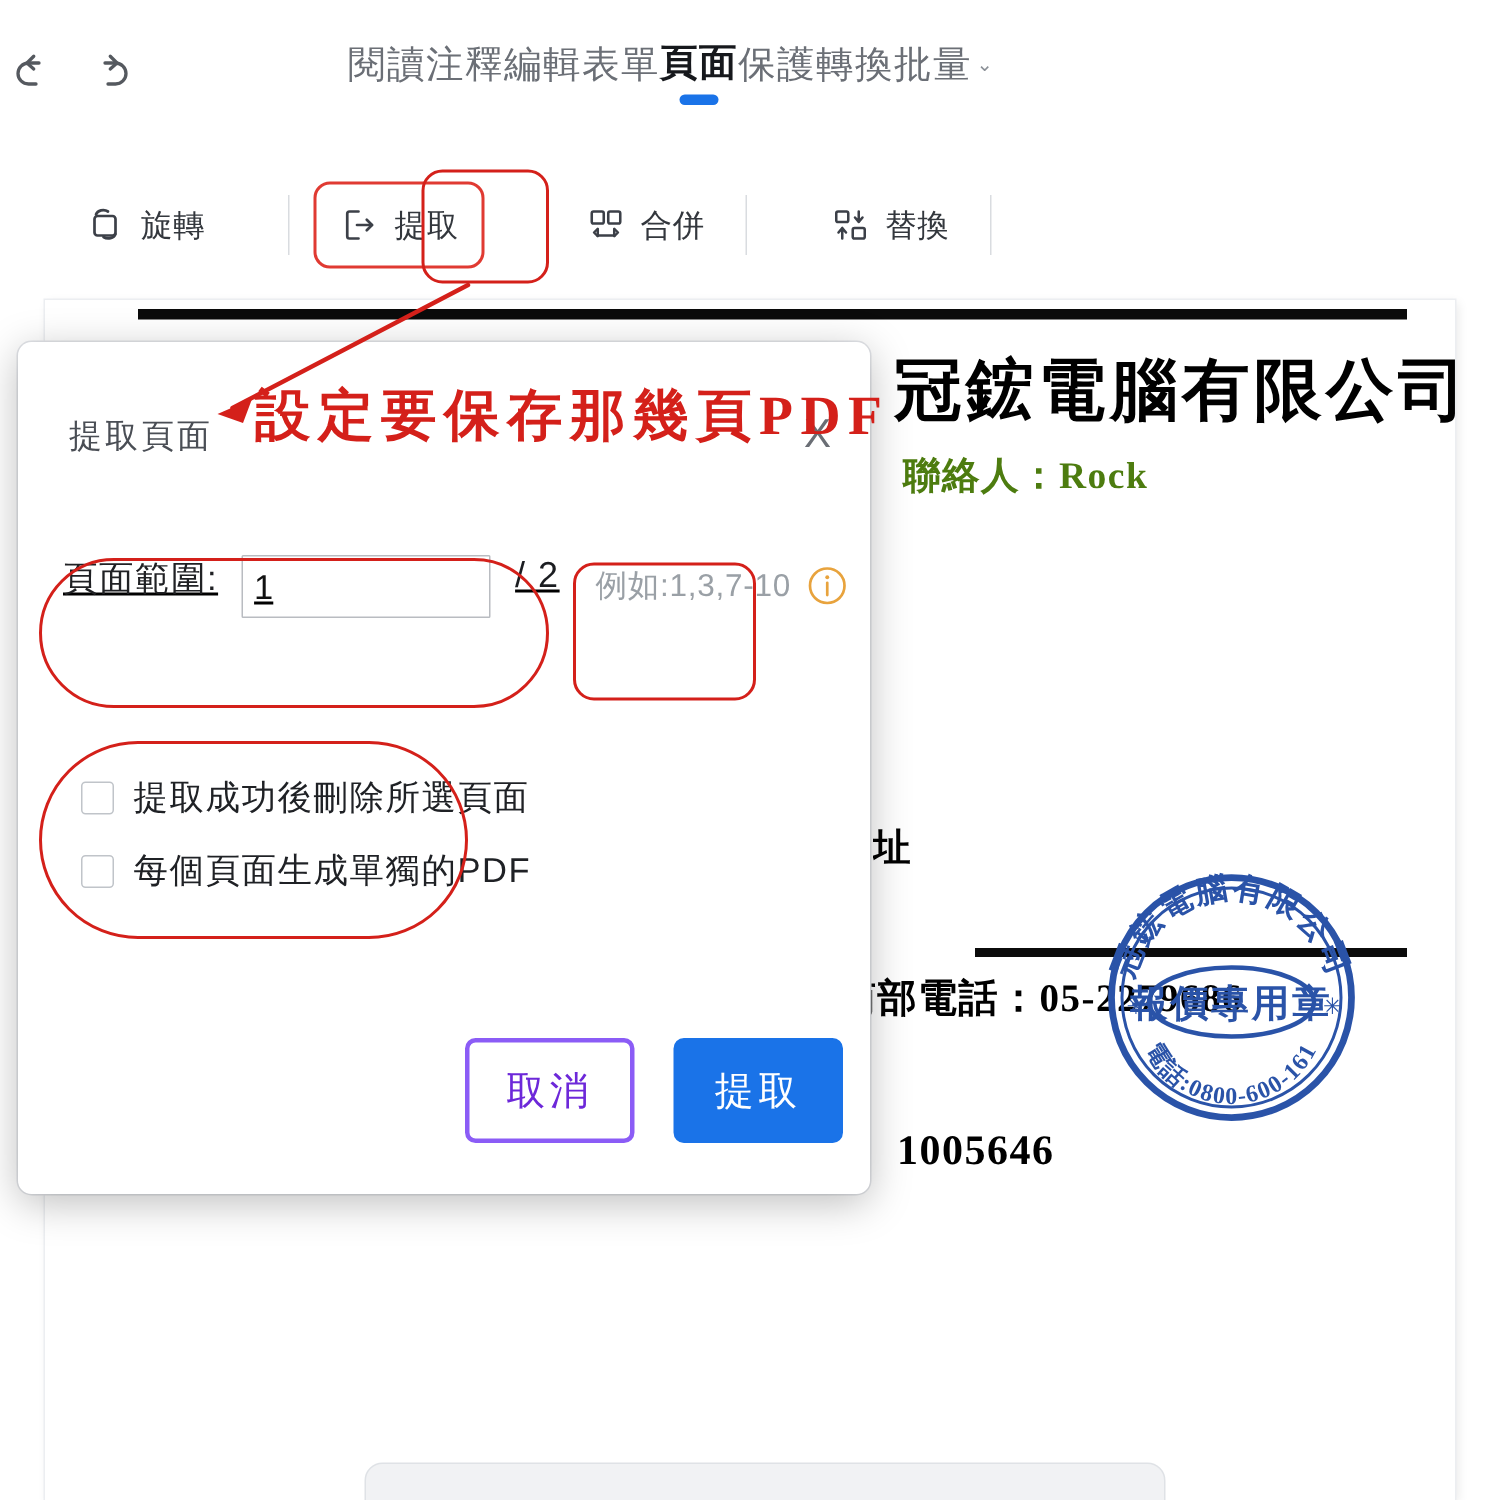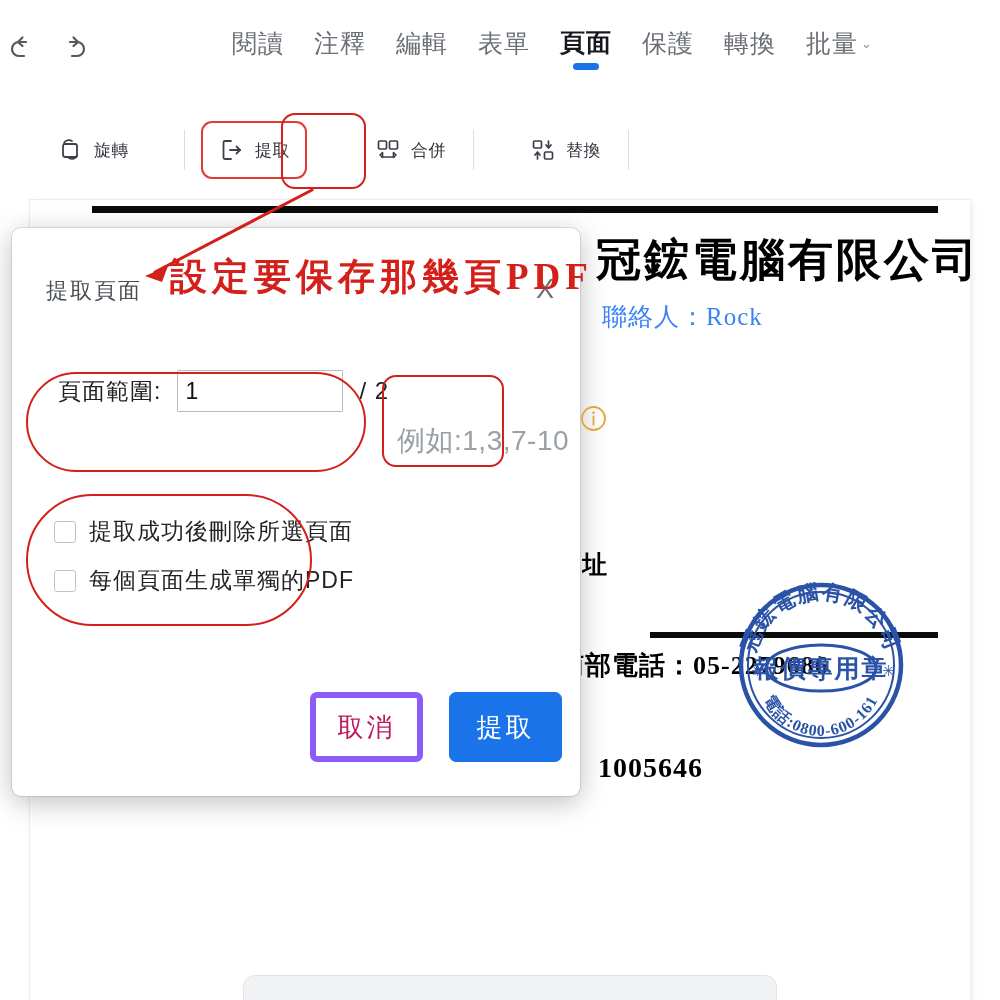--- a/index.html
+++ b/index.html
@@ -14,21 +14,21 @@
   
   .menubar {
     position: absolute; left: 0; top: 0; width: 1000px; height: 102px;
     background: #ffffff;
   }
   .histnav { position: absolute; left: 8px; top: 32px; display: flex; gap: 20px; }
   .histnav svg { display: block; }
 
   .tabs {
     position: absolute; left: 232px; top: 26px;
-    display: flex; align-items: flex-start; gap: 30px;
+    display: flex; align-items: flex-start; 
   }
   .tab {
     position: relative;
     font-size: 25px; line-height: 34px;
     color: #6b6f76; letter-spacing: 1px;
     white-space: nowrap; cursor: pointer;
     padding-bottom: 10px;
   }
   .tab.active { color: #16181c; font-weight: bold; font-family: Liberation Serif, serif; }
   .tab.active .tab-underline {
@@ -47,21 +47,21 @@
   }
   .ribbon-inner {
     position: absolute; left: 46px; top: 0; height: 96px;
     display: flex; align-items: center; gap: 0;
   }
   .rb-item {
     display: flex; align-items: center; gap: 9px;
     padding: 9px 11px; border-radius: 9px; cursor: pointer;
     white-space: nowrap;
   }
-  .rb-item .rb-label { font-size: 17px; color: #33373d; letter-spacing: 0.5px; }
+  .rb-item .rb-label { font-size: 21px; color: #33373d; letter-spacing: 0.5px; }
   .rb-item .caret { font-size: 12px; color: #7c8188; margin-left: 2px; }
   .rb-item.highlighted { border: 2px solid #e03a32; padding: 13px 15px; border-radius: 11px; }
   .rb-sep { width: 1px; height: 40px; background: #d9dce0; margin: 0 16px; }
   .rb-gap { width: 28px; }
   .rb-icon { width: 28px; height: 28px; display: block; }
 
   
   .docpage {
     position: absolute; left: 30px; top: 200px; width: 940px; height: 800px;
     background: #ffffff;
@@ -72,21 +72,21 @@
   }
   .doc-company {
     position: absolute; left: 566px; top: 30px;
     font-family: "Liberation Serif", "DejaVu Serif", serif;
     font-size: 45px; font-weight: bold; color: #000; letter-spacing: 3px;
     white-space: nowrap;
   }
   .doc-contact {
     position: absolute; left: 572px; top: 100px;
     font-family: "Liberation Serif", "DejaVu Serif", serif;
-    font-size: 25px; font-weight: normal; color: #3b82f6; letter-spacing: 1px;
+    font-size: 25px; font-weight: bold; color: #4d7c0f; letter-spacing: 1px;
     white-space: nowrap;
   }
   .doc-addr {
     position: absolute; left: 552px; top: 348px;
     font-family: "Liberation Serif", "DejaVu Serif", serif;
     font-size: 25px; font-weight: bold; color: #000;
     white-space: nowrap; overflow: hidden; width: 40px;
   }
   .doc-rule-mid {
     position: absolute; left: 620px; top: 432px; width: 288px; height: 6px; background: #0b0b0b;
@@ -125,47 +125,47 @@
   .dlg-title {
     position: absolute; left: 34px; top: 48px;
     font-size: 22px; color: #4a4e55; letter-spacing: 2px; white-space: nowrap;
   }
   .dlg-close {
     position: absolute; right: 20px; top: 48px;
     font-size: 27px; color: #6a6e75; cursor: pointer; line-height: 1;
     width: 30px; text-align: center;
   }
 
-  .field-row { position: absolute; left: 46px; top: 142px; display: flex; align-items: center; }
+  .field-row { position: absolute; left: 30px; top: 142px; display: flex; align-items: flex-start; text-decoration: underline; }
   .field-label { font-size: 23px; color: #202124; letter-spacing: 1px; white-space: nowrap; }
   .range-input {
     width: 166px; height: 42px; margin-left: 16px;
     border: 1px solid #b9bcc1; background: #fff; border-radius: 1px;
     font-size: 23px; color: #111; padding: 0 7px;
     font-family: "Liberation Sans", sans-serif; outline: none;
   }
   .range-total { font-size: 24px; color: #1b1d21; margin-left: 16px; letter-spacing: 1px; }
 
   .hint-box { position: absolute; left: 385px; top: 148px; display: flex; align-items: center; gap: 11px; }
-  .hint-text { font-size: 28px; color: #9aa0a6; letter-spacing: 0.5px; white-space: nowrap; margin-top: 46px; }
+  .hint-text { font-size: 21px; color: #9aa0a6; letter-spacing: 0.5px; white-space: nowrap; }
   .info-icon { width: 27px; height: 27px; display: block; cursor: pointer; }
 
   .checks { position: absolute; left: 42px; top: 288px; }
   .check-row { display: flex; align-items: center; gap: 13px; margin-bottom: 18px; cursor: pointer; }
   .cbox { width: 22px; height: 22px; border: 1.6px solid #c0c4c9; border-radius: 3px; background: #fff; flex: none; }
   .check-label { font-size: 23px; color: #1f2125; letter-spacing: 1px; white-space: nowrap; }
 
   .dlg-actions { position: absolute; right: 18px; bottom: 34px; display: flex; gap: 26px; }
   .btn {
     width: 113px; height: 70px; border-radius: 7px;
     font-size: 26px; letter-spacing: 3px; cursor: pointer;
     display: flex; align-items: center; justify-content: center;
     font-family: "Liberation Sans", sans-serif;
   }
-  .btn-cancel { background: #ffffff; border: 6px solid #8b5cf6; color: #be185d; }
+  .btn-cancel { background: #ffffff; border: 3px solid #8b5cf6; color: #6d28d9; }
   .btn-primary { background: #1a73e8; border: 1px solid #1a73e8; color: #ffffff; }
 
   
   .anno-layer {
     position: absolute; left: 0; top: 0; width: 1000px; height: 800px;
     pointer-events: none;
   }
   .anno-text {
     position: absolute; left: 170px; top: 252px;
     font-family: "Liberation Serif", "DejaVu Serif", serif;

